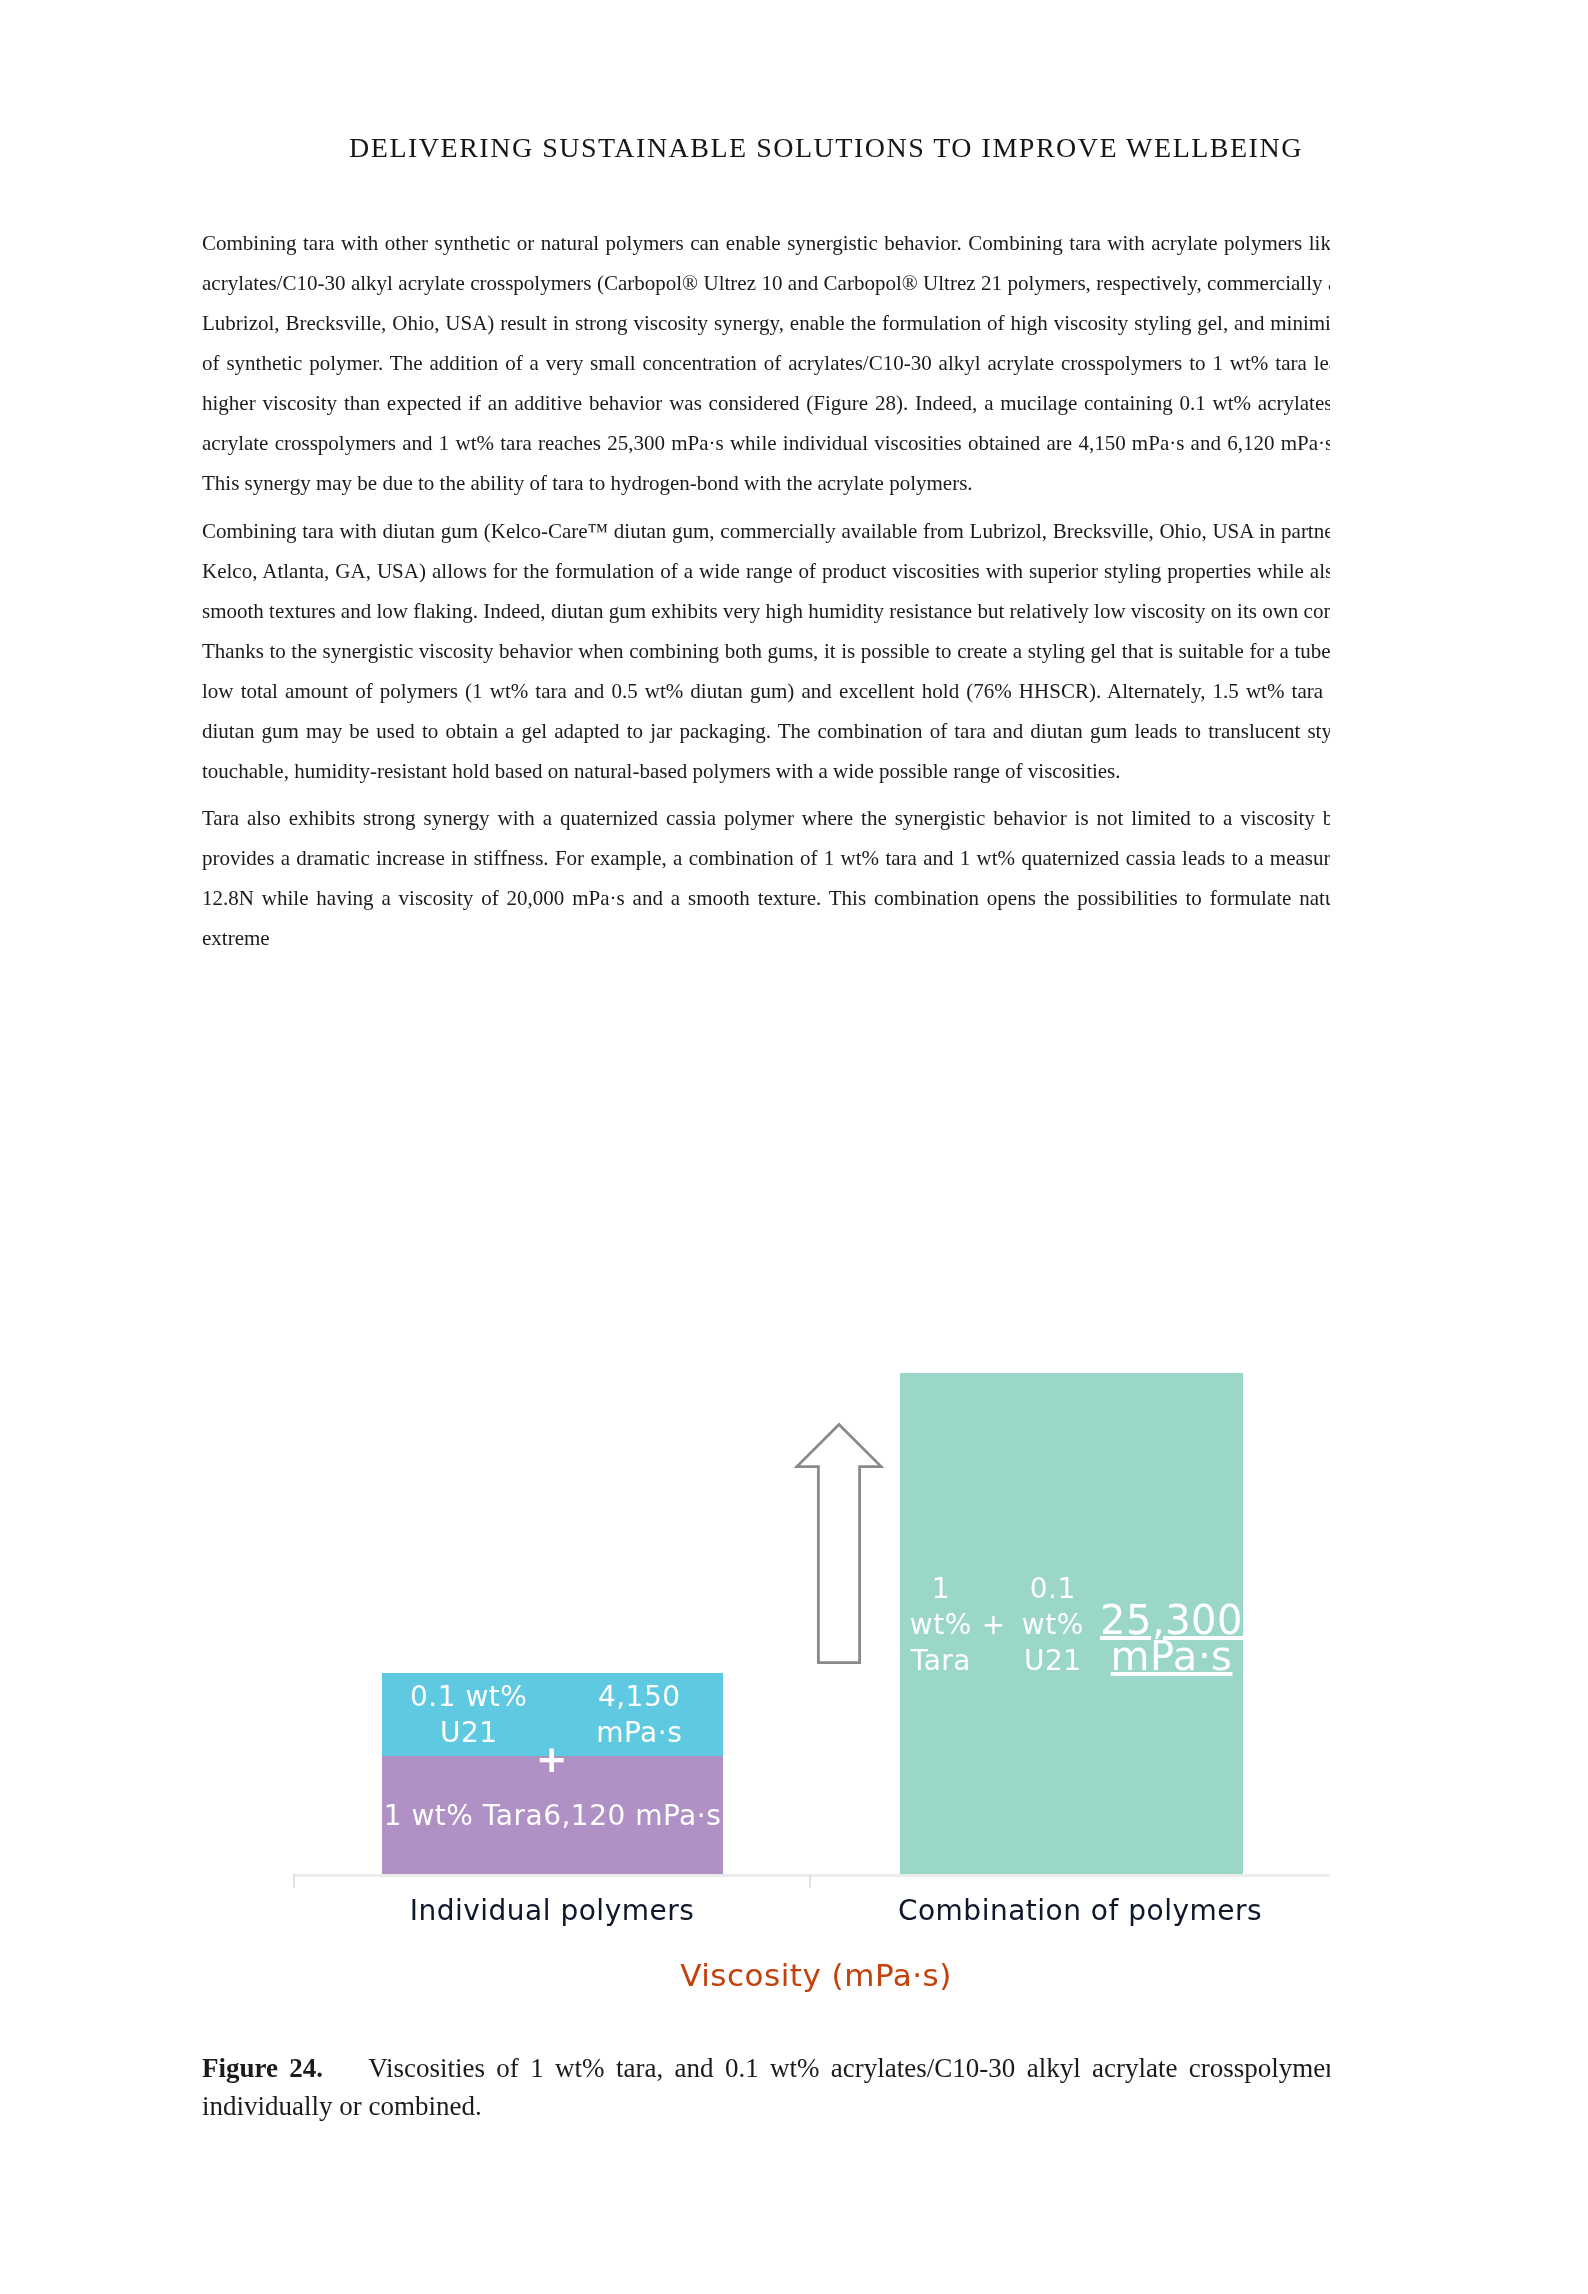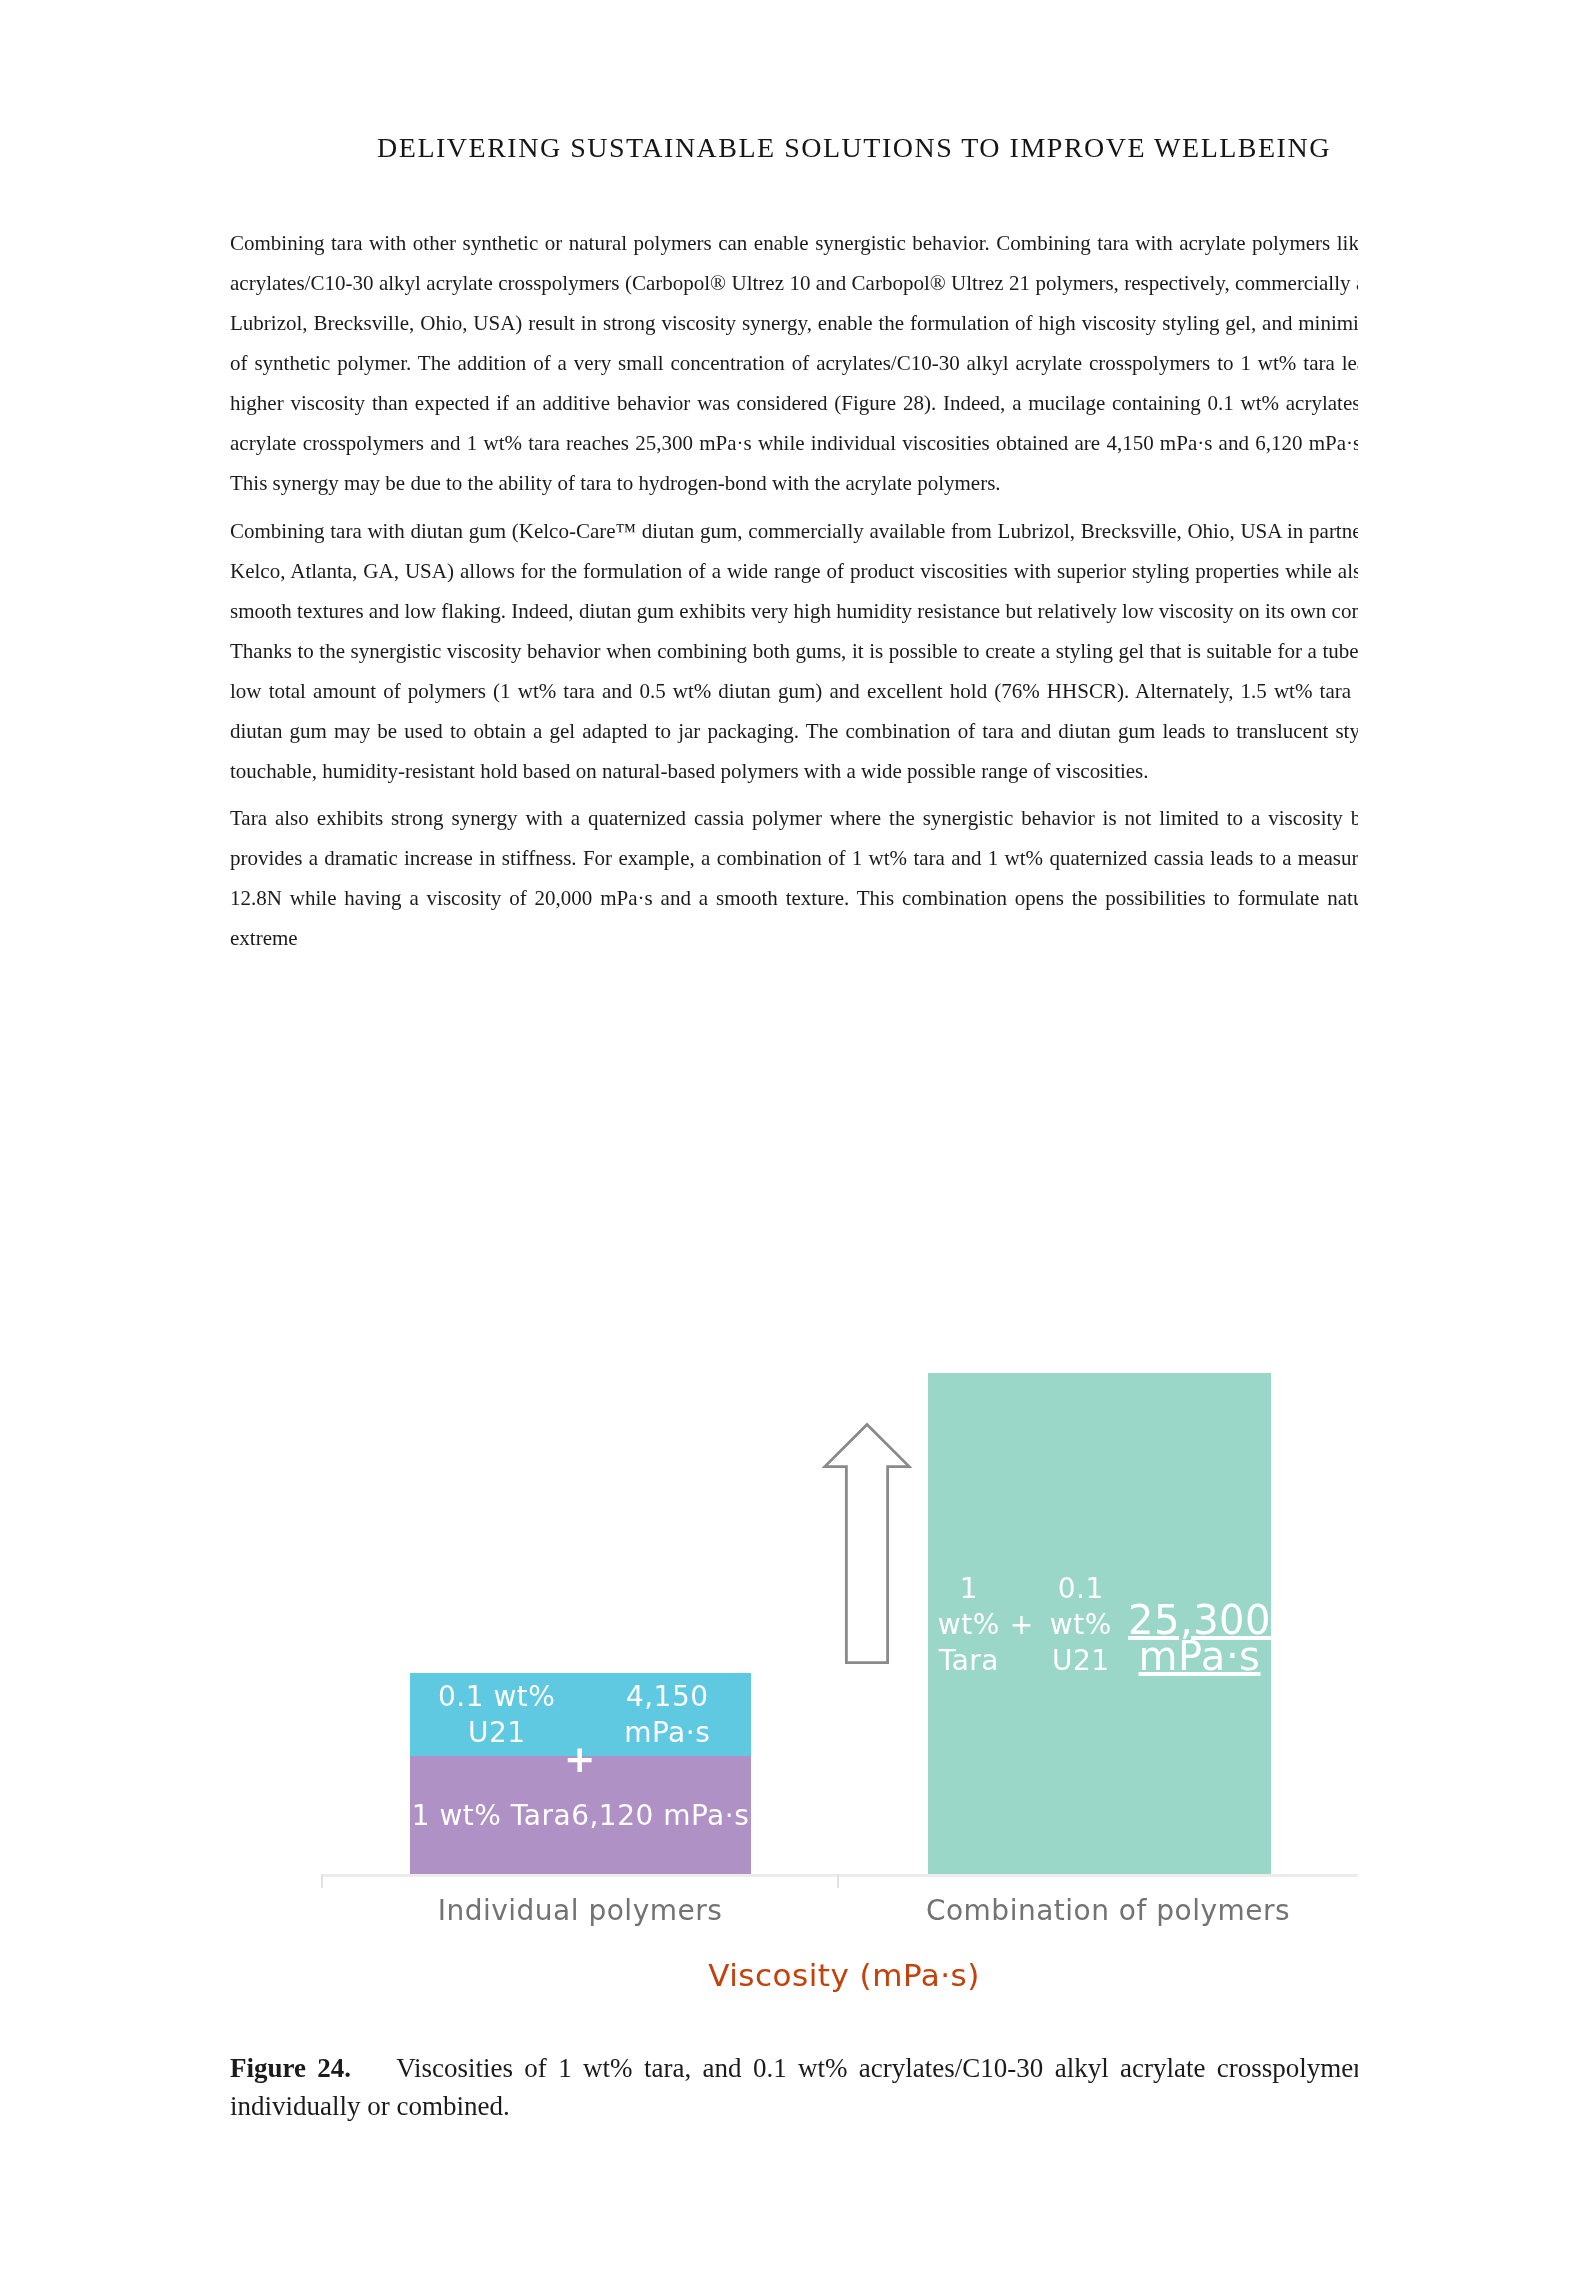--- a/index.html
+++ b/index.html
@@ -1,19 +1,19 @@
 <!DOCTYPE html>
 <html style="font-size:15px"><head>
 <meta charset="utf-8">
 <style>
   html,body { margin:0; padding:0; background:#ffffff; }
   .page {
     position:relative; width:1330px; height:2295px;
     background:#ffffff; overflow:hidden;
-    font-family:"Liberation Serif", serif; color:#1b1b1b;margin-left:28px;
+    font-family:"Liberation Serif", serif; color:#1b1b1b;
   }
   
   .running-head {
     position:absolute; top:132px; left:202px; width:1248px;
     text-align:center; font-size:28px; letter-spacing:1.5px;
     color:#161616; white-space:nowrap;
   }
   .running-head .pagenum {
     position:absolute; right:13px; top:0; letter-spacing:0.5px;
   }
@@ -40,21 +40,21 @@
     position:absolute; left:270px; top:403px; transform:translate(-50%,-50%);
     color:#ffffff; font-size:38px; font-weight:bold; z-index:3; line-height:1;
   }
   .axis-line { position:absolute; left:11.3px; top:518px; width:1048px; height:2.8px; background:#ececec; }
   .axis-tick { position:absolute; top:518px; width:1.9px; height:14px; background:#e2e2e2; }
   .tick-left   { left:11.3px; }
   .tick-mid    { left:527px; }
   .tick-right  { left:1057px; }
   .cat-label {
     position:absolute; top:538px; transform:translateX(-50%);
-    color:#737373; font-size:28px; white-space:nowrap;
+    color:#0f172a; font-size:28px; white-space:nowrap;
   }
   .cat-individual  { left:270px; }
   .cat-combination { left:798px; }
   .axis-title {
     position:absolute; left:534px; top:601px; transform:translateX(-50%);
     color:#c2410c; font-size:31px; white-space:nowrap;
   }
   .up-arrow { position:absolute; left:512px; top:65px; width:90px; height:245px; }
   
   .caption {

